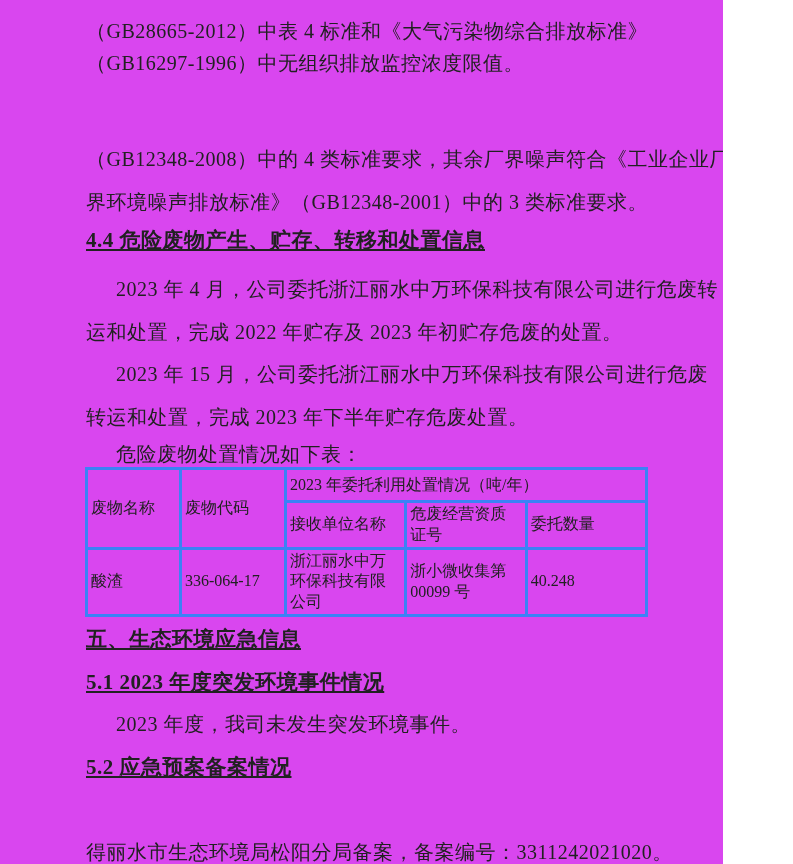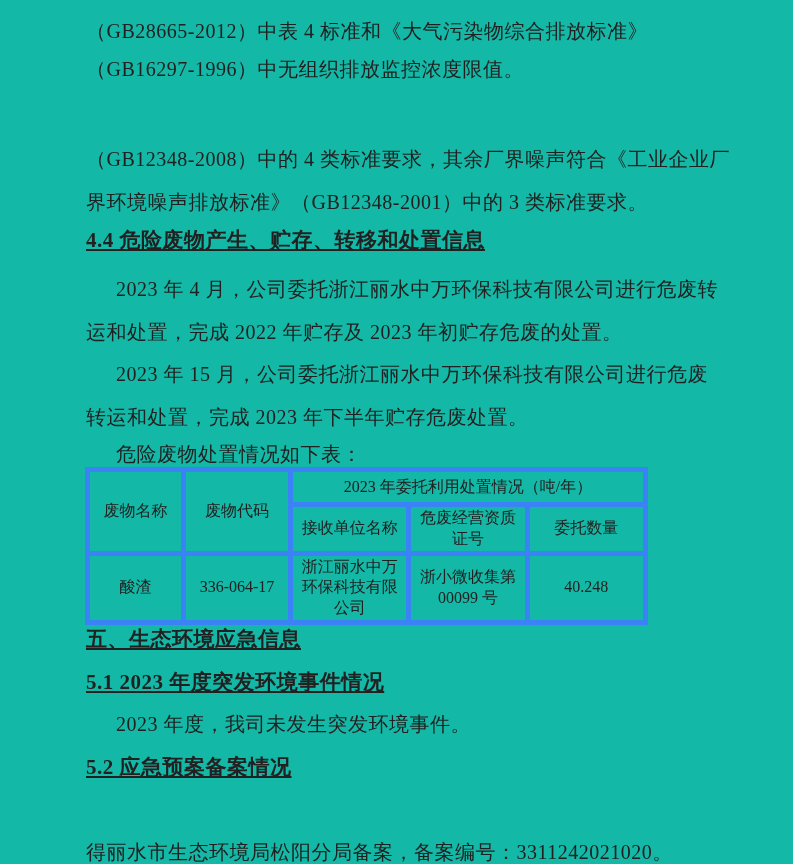--- a/index.html
+++ b/index.html
@@ -5,22 +5,22 @@
   html, body { margin: 0; padding: 0; }
   body {
     width: 793px; height: 864px;
     background: #ffffff;
     font-family: "Liberation Serif", "DejaVu Serif", serif;
     color: #212121;
     overflow: hidden;
   }
   .page {
     position: relative;
-    width: 793px; height: 864px;
-    background: #14b8a6;
+    width: 723px; height: 864px;
+    background: #d946ef;
     overflow: hidden;
   }
   .line {
     position: absolute;
     left: 86px;
     white-space: nowrap;
     font-size: 20px;
     letter-spacing: 0.5px;
     line-height: 26px;
   }
@@ -34,42 +34,42 @@
   table.waste-table {
     position: absolute;
     left: 85px; top: 467px;
     width: 563px;
     border-collapse: collapse;
     table-layout: fixed;
     font-size: 16px;
     color: #212121;
   }
   table.waste-table td {
-    border: 5px solid #3b82f6;
-    text-align: center;
+    border: 3px solid #3b82f6;
+    text-align: left;
     vertical-align: middle;
     padding: 1px 3px;
     line-height: 1.3;
   }
   .col-c1 { width: 85px; }
   .col-c2 { width: 96px; }
   .col-c3 { width: 131px; margin-left: 36px; }
   .col-c4 { width: 133px; }
   .col-c5 { width: 118px; }
   tr.hrow1 td { height: 28px; }
   tr.hrow2 td { height: 32px; }
   tr.drow  td { height: 57px; }
 </style>
 </head>
 <body>
 
 <div class="page">
 
   <div class="line" style="top:18px">（GB28665-2012）中表 4 标准和《大气污染物综合排放标准》</div>
-  <div class="line" style="top:56px">（GB16297-1996）中无组织排放监控浓度限值。</div>
+  <div class="line" style="top:50px">（GB16297-1996）中无组织排放监控浓度限值。</div>
   <div class="line" style="top:146px">（GB12348-2008）中的 4 类标准要求，其余厂界噪声符合《工业企业厂</div>
   <div class="line" style="top:189px">界环境噪声排放标准》（GB12348-2001）中的 3 类标准要求。</div>
 
   <div class="line heading" style="top:227px">4.4 危险废物产生、贮存、转移和处置信息</div>
 
   <div class="line indent" style="top:276px">2023 年 4 月，公司委托浙江丽水中万环保科技有限公司进行危废转</div>
   <div class="line" style="top:319px">运和处置，完成 2022 年贮存及 2023 年初贮存危废的处置。</div>
   <div class="line indent" style="top:361px">2023 年 15 月，公司委托浙江丽水中万环保科技有限公司进行危废</div>
   <div class="line" style="top:404px">转运和处置，完成 2023 年下半年贮存危废处置。</div>
   <div class="line indent" style="top:441px">危险废物处置情况如下表：</div>

